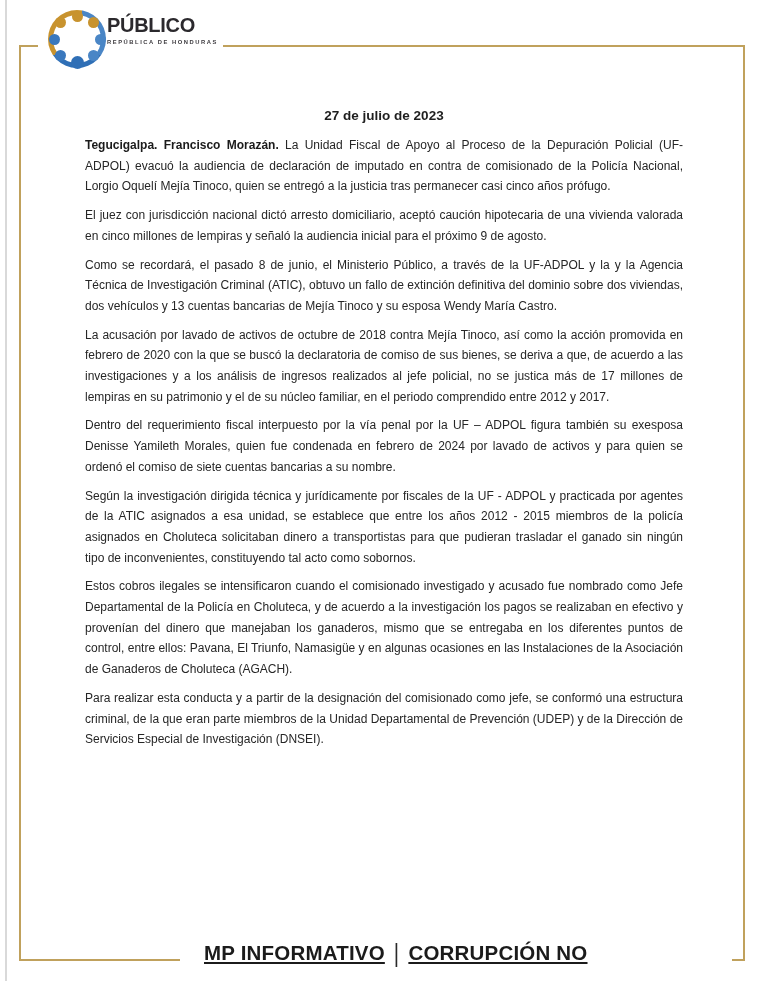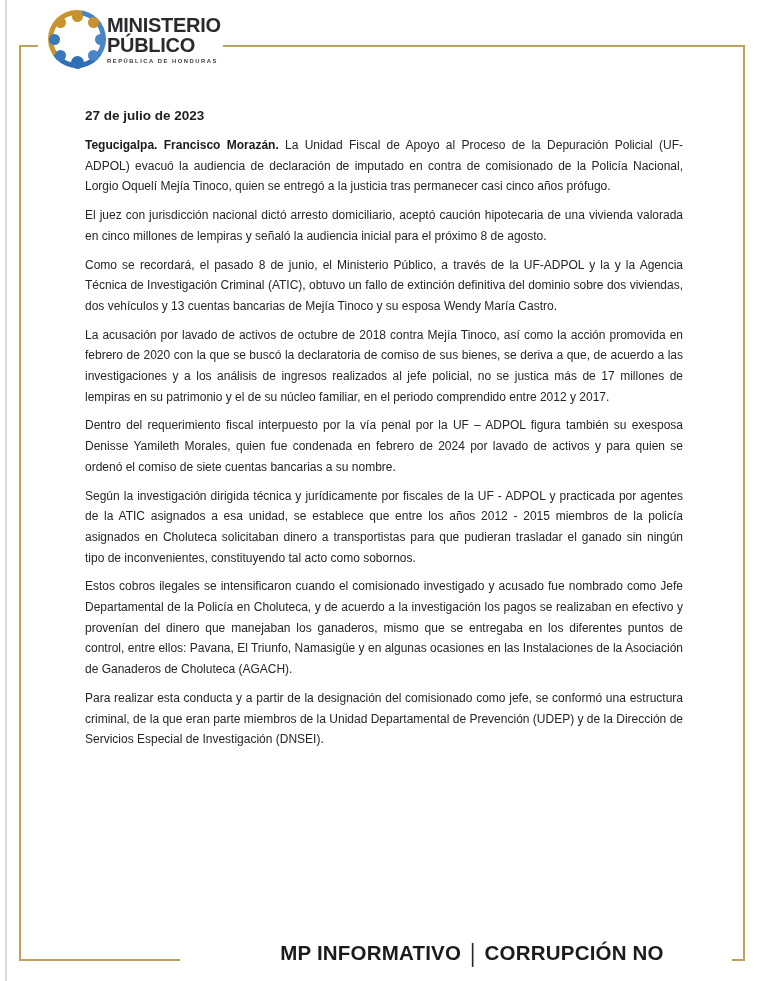--- a/index.html
+++ b/index.html
@@ -27,26 +27,26 @@
   .dot.w {left:0.5px;top:23.5px;background:#3a78bd;}
   .dot.se{left:39.8px;top:39.8px;background:#4a86c6;}
   .dot.sw{left:7.2px;top:39.8px;background:#3a78bd;}
   .dot.s {left:22.5px;top:45.5px;width:13px;height:13px;background:#2f6fb6;}
   .logo-text{position:absolute;left:107px;top:16px;width:160px;line-height:1;}
   .logo-line{font-size:20px;font-weight:bold;color:#2b292d;letter-spacing:-0.3px;line-height:0.98;}
   .logo-sub{margin-top:4px;font-size:5.8px;font-weight:bold;letter-spacing:1.55px;color:#3c3a3e;}
   
   .content{position:absolute;left:85px;top:92px;width:598px;}
   .headline{margin:0;font-size:15.3px;font-weight:bold;color:#4d94ce;text-align:center;line-height:1.2;}
-  .date{margin:16px 0 12px 0;font-size:13.5px;font-weight:bold;text-align:left;color:#1e1e1e;}
+  .date{margin:16px 0 12px 0;font-size:13.5px;font-weight:bold;text-align:center;color:#1e1e1e;}
   .body p{margin:0 0 8px 0;font-size:12px;line-height:20.7px;text-align:justify;color:#262626;}
   .body p b{color:#1b1b1b;}
   
-  .footer{position:absolute;left:212px;top:941px;width:520px;text-align:center;z-index:3;
-    font-size:20.5px;font-weight:bold;color:#1b1b1b;letter-spacing:0.2px;white-space:nowrap;}
+  .footer{position:absolute;left:204px;top:941px;width:520px;z-index:3;
+    font-size:20.5px;font-weight:bold;color:#1b1b1b;letter-spacing:0.2px;white-space:nowrap;text-decoration:underline;}
   .footer .sep{display:inline-block;padding:0 9px;font-weight:normal;transform:scaleY(1.25);color:#2a2a2a;}
 </style>
 </head>
 <body>
 
 <div class="page">
   <div class="photo-edge"></div>
 
   <div class="frame"></div>
   <div class="frame-gap top"></div>
@@ -57,30 +57,29 @@
     <div class="dot n"></div>
     <div class="dot ne"></div>
     <div class="dot nw"></div>
     <div class="dot e"></div>
     <div class="dot w"></div>
     <div class="dot se"></div>
     <div class="dot sw"></div>
     <div class="dot s"></div>
   </div>
   <div class="logo-text">
-    <div class="logo-line">MINISTERIO</div>
     <div class="logo-line">PÚBLICO</div>
     <div class="logo-sub">REPÚBLICA DE HONDURAS</div>
   </div>
 
   <div class="content">
     <div class="date">27 de julio de 2023</div>
     <div class="body">
         <p><b>Tegucigalpa. Francisco Morazán. </b>La Unidad Fiscal de Apoyo al Proceso de la Depuración Policial (UF-ADPOL) evacuó la audiencia de declaración de imputado en contra de comisionado de la Policía Nacional, Lorgio Oquelí Mejía Tinoco, quien se entregó a la justicia tras permanecer casi cinco años prófugo.</p>
-        <p>El juez con jurisdicción nacional dictó arresto domiciliario, aceptó caución hipotecaria de una vivienda valorada en cinco millones de lempiras y señaló la audiencia inicial para el próximo 8 de agosto.</p>
+        <p>El juez con jurisdicción nacional dictó arresto domiciliario, aceptó caución hipotecaria de una vivienda valorada en cinco millones de lempiras y señaló la audiencia inicial para el próximo 9 de agosto.</p>
         <p>Como se recordará, el pasado 8 de junio, el Ministerio Público, a través de la UF-ADPOL y la y la Agencia Técnica de Investigación Criminal (ATIC), obtuvo un fallo de extinción definitiva del dominio sobre dos viviendas, dos vehículos y 13 cuentas bancarias de Mejía Tinoco y su esposa Wendy María Castro.</p>
         <p>La acusación por lavado de activos de octubre de 2018 contra Mejía Tinoco, así como la acción promovida en febrero de 2020 con la que se buscó la declaratoria de comiso de sus bienes, se deriva a que, de acuerdo a las investigaciones y a los análisis de ingresos realizados al jefe policial, no se justica más de 17 millones de lempiras en su patrimonio y el de su núcleo familiar, en el periodo comprendido entre 2012 y 2017.</p>
         <p>Dentro del requerimiento fiscal interpuesto por la vía penal por la UF – ADPOL figura también su exesposa Denisse Yamileth Morales, quien fue condenada en febrero de 2024 por lavado de activos y para quien se ordenó el comiso de siete cuentas bancarias a su nombre.</p>
         <p>Según la investigación dirigida técnica y jurídicamente por fiscales de la UF - ADPOL y practicada por agentes de la ATIC asignados a esa unidad, se establece que entre los años 2012 - 2015 miembros de la policía asignados en Choluteca solicitaban dinero a transportistas para que pudieran trasladar el ganado sin ningún tipo de inconvenientes, constituyendo tal acto como sobornos.</p>
         <p>Estos cobros ilegales se intensificaron cuando el comisionado investigado y acusado fue nombrado como Jefe Departamental de la Policía en Choluteca, y de acuerdo a la investigación los pagos se realizaban en efectivo y provenían del dinero que manejaban los ganaderos, mismo que se entregaba en los diferentes puntos de control, entre ellos: Pavana, El Triunfo, Namasigüe y en algunas ocasiones en las Instalaciones de la Asociación de Ganaderos de Choluteca (AGACH).</p>
         <p>Para realizar esta conducta y a partir de la designación del comisionado como jefe, se conformó una estructura criminal, de la que eran parte miembros de la Unidad Departamental de Prevención (UDEP) y de la Dirección de Servicios Especial de Investigación (DNSEI).</p>
       </div>
   </div>
 
   <div class="footer">

